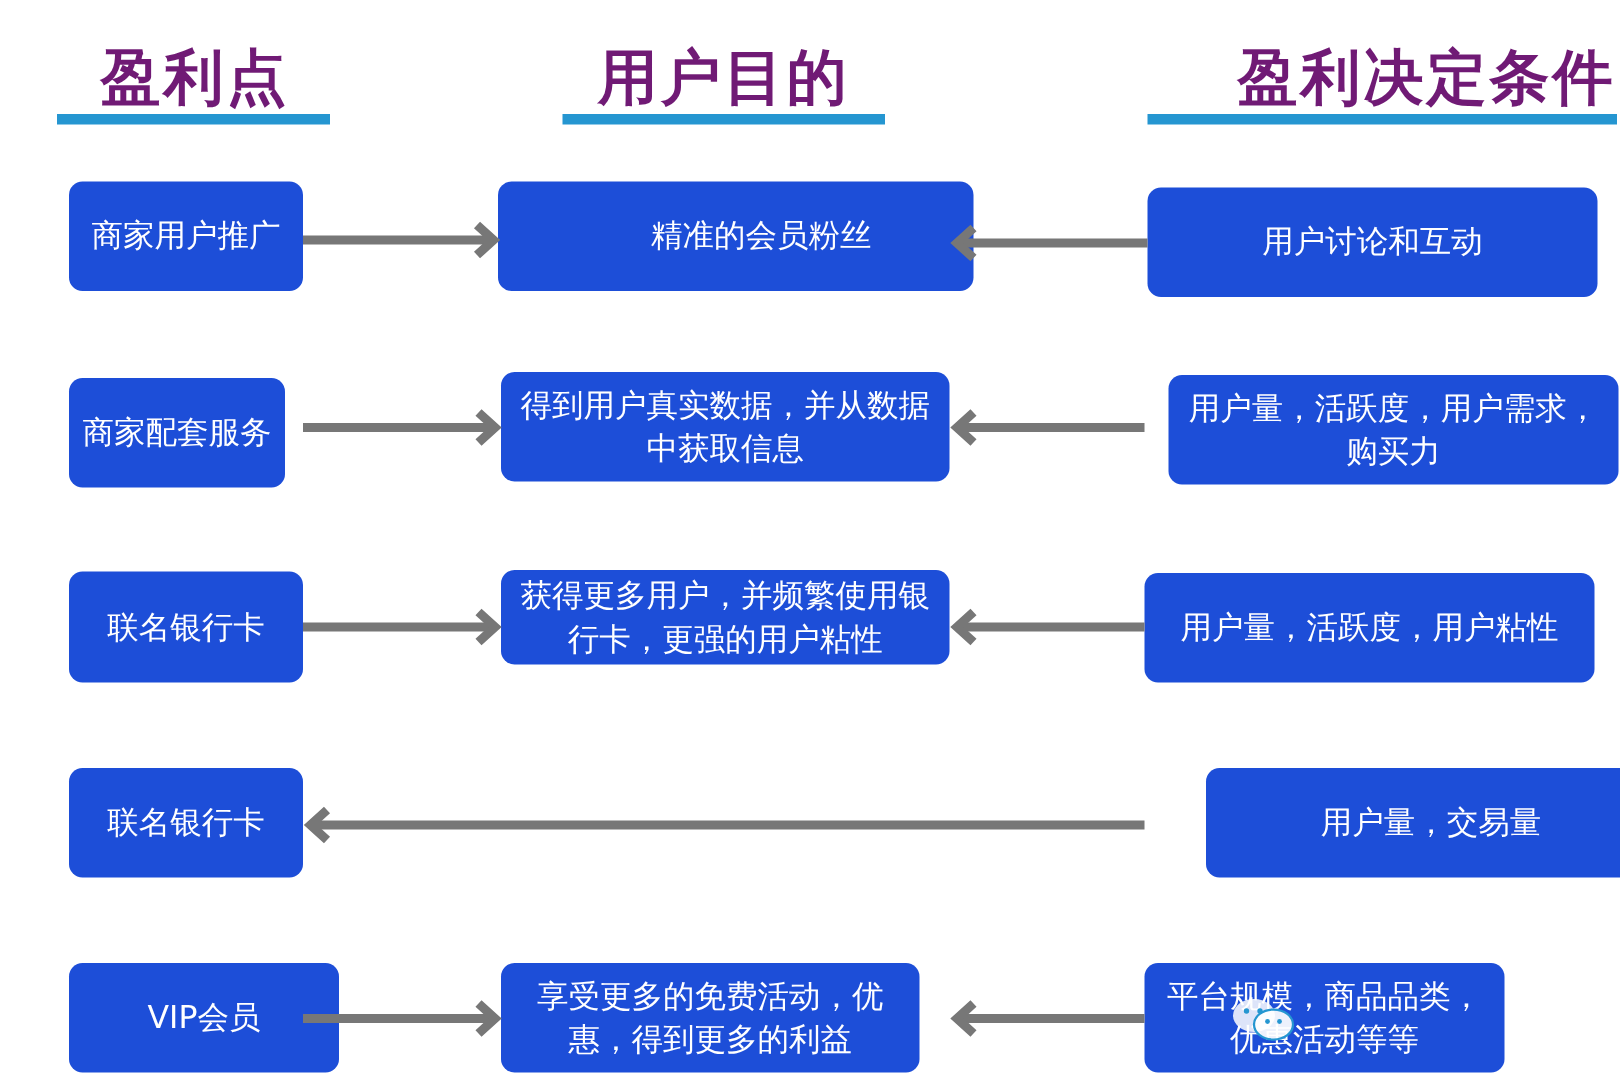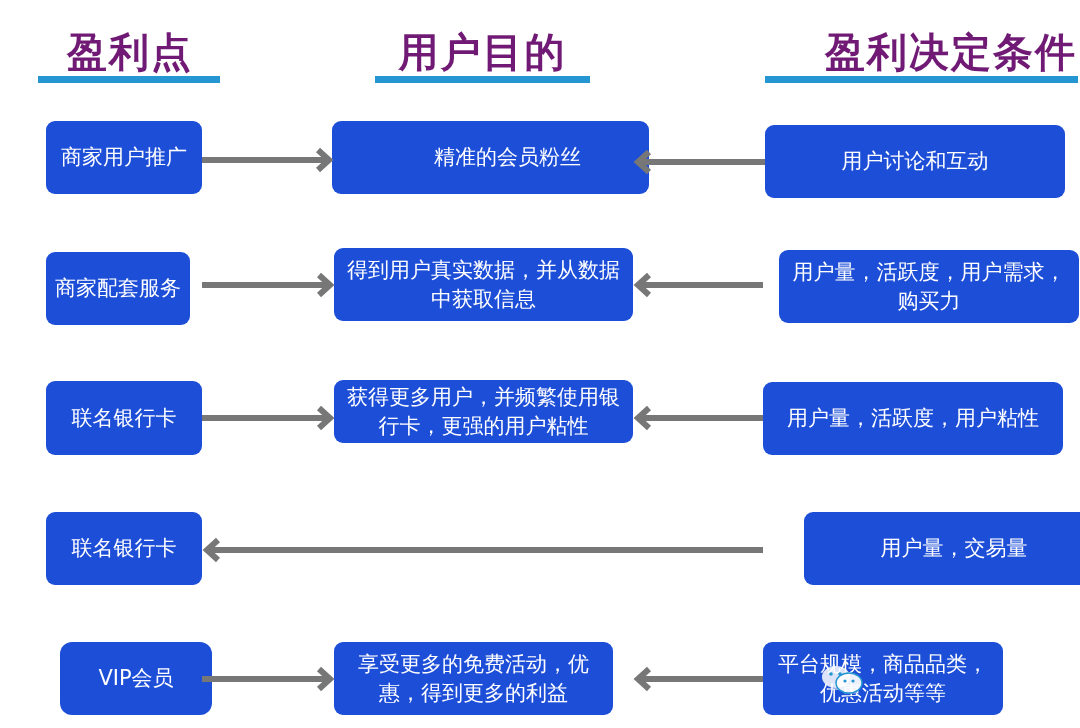--- a/index.html
+++ b/index.html
@@ -50,21 +50,21 @@
 <div class="box" style="left:334px;top:248px;width:299px;height:73px;">得到用户真实数据，并从数据中获取信息</div>
 <div class="box" style="left:763px;top:250px;width:300px;height:73px;margin-left:16px;">用户量，活跃度，用户需求，购买力</div>
 
 <div class="box" style="left:46px;top:381px;width:156px;height:74px;">联名银行卡</div>
 <div class="box" style="left:334px;top:380px;width:299px;height:63px;">获得更多用户，并频繁使用银行卡，更强的用户粘性</div>
 <div class="box" style="left:763px;top:382px;width:300px;height:73px;">用户量，活跃度，用户粘性</div>
 
 <div class="box" style="left:46px;top:512px;width:156px;height:73px;">联名银行卡</div>
 <div class="box" style="left:763px;top:512px;width:300px;height:73px;margin-left:41px;">用户量，交易量</div>
 
-<div class="box" style="left:60px;top:642px;width:152px;height:73px;border-radius:12px;">VIP会员</div>
+<div class="box" style="left:46px;top:642px;width:180px;height:73px;">VIP会员</div>
 <div class="box" style="left:334px;top:642px;width:279px;height:73px;">享受更多的免费活动，优惠，得到更多的利益</div>
 <div class="box" style="left:763px;top:642px;width:240px;height:73px;">平台规模，商品品类，优惠活动等等</div>
 
 <svg class="arrow" width="1080" height="728" style="left:0;top:0;">
   <g stroke="#777777" stroke-width="6" fill="none" stroke-linecap="butt" stroke-linejoin="miter">
 
     <g>
       <line x1="202" y1="160" x2="328" y2="160"></line>
       <polyline points="318,150 329,160 318,170"></polyline>
     </g>

